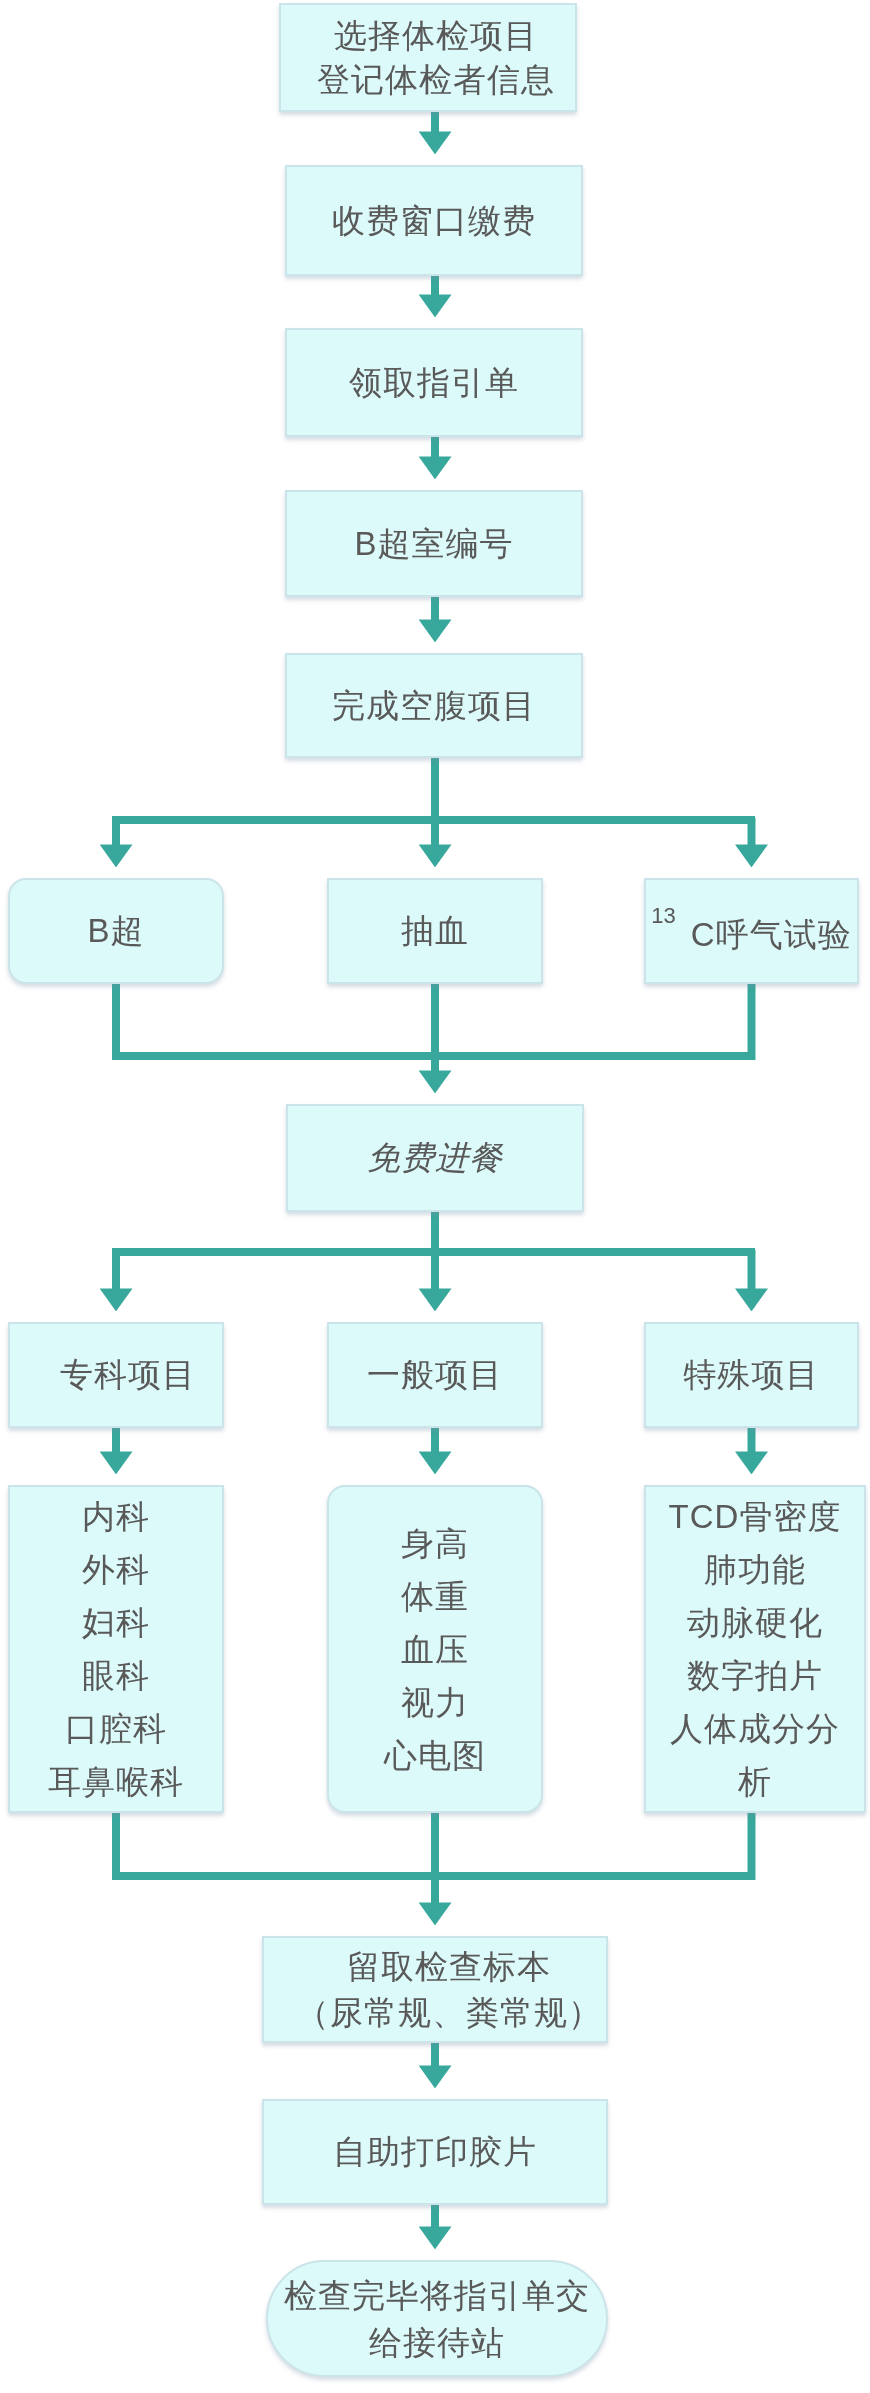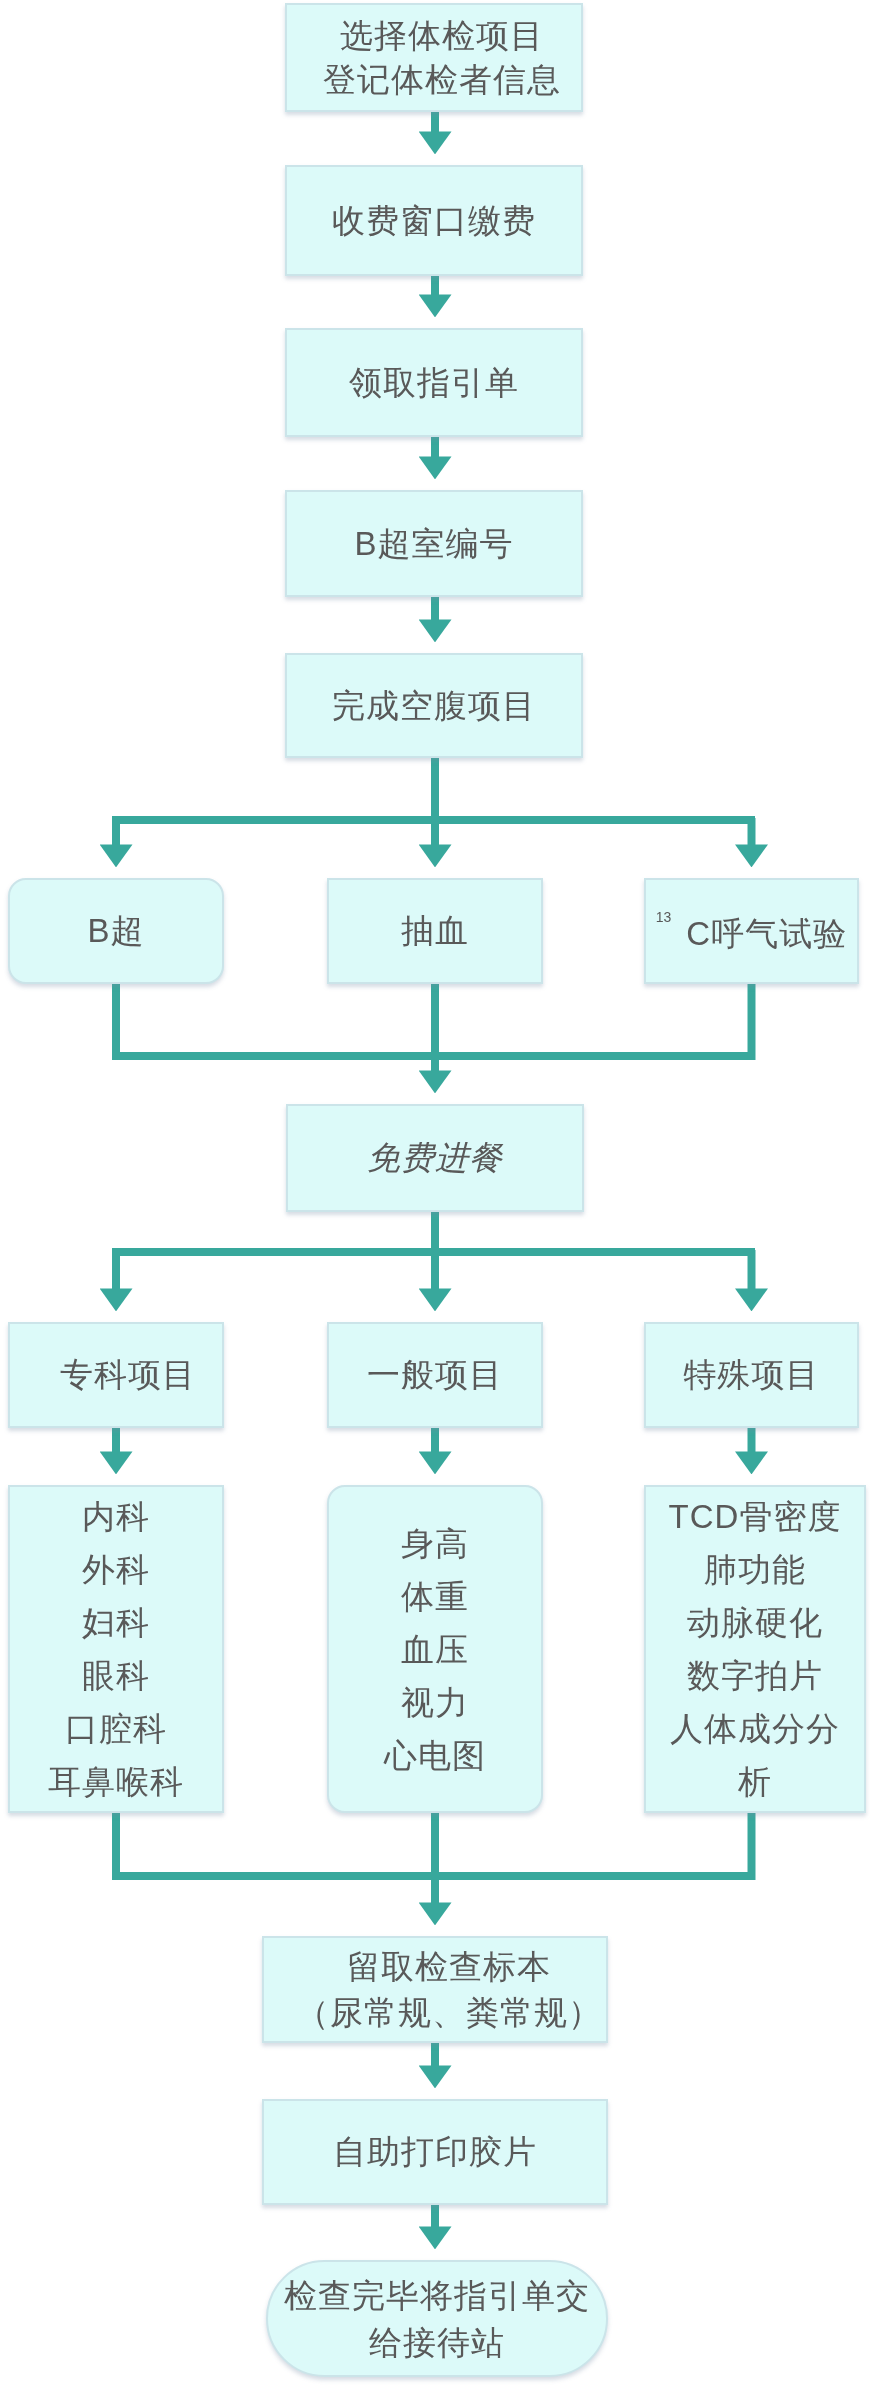--- a/index.html
+++ b/index.html
@@ -21,21 +21,21 @@
     color:var(--text);
     font-size:33px;letter-spacing:1px;line-height:46px;
     text-align:center;box-sizing:border-box;
   }
   .node .line{white-space:nowrap;}
   .list .line{white-space:normal;}
   .list{line-height:53px;font-size:33px;}
   .list > div{width:100%;word-break:break-all;}
   .terminal{border-radius:60px;line-height:47px;text-align:center;}
   .terminal .wrap-label{word-break:break-all;max-width:316px;}
-  sup.iso{font-size:14px;letter-spacing:0;position:relative;top:-11px;margin-right:15px;}
+  sup.iso{font-size:22px;letter-spacing:0;position:relative;top:-11px;margin-right:15px;}
 </style>
 </head>
 <body>
 
 <div class="canvas">
 
   <svg class="connectors" width="870" height="2393" viewBox="0 0 870 2393">
     <defs>
       <marker id="ah" markerUnits="strokeWidth" markerWidth="2.875" markerHeight="4.125" refX="0.2" refY="2.0625" orient="auto">
         <path d="M0,0 L2.875,2.0625 L0,4.125 Z" fill="#38a89c"></path>
@@ -71,21 +71,21 @@
       <path d="M116 1813 V1880"></path>
       <path d="M751.5 1813 V1880"></path>
       <path d="M112 1876 H755"></path>
       <path d="M435 1813 V1904" marker-end="url(#ah)"></path>
 
       <path d="M435 2043 V2067" marker-end="url(#ah)"></path>
       <path d="M435 2205 V2228" marker-end="url(#ah)"></path>
     </g>
   </svg>
 
-  <div class="node" style="left:285px;top:3px;width:298px;height:109px;line-height:44px;padding-left:16px;">
+  <div class="node" style="left:279px;top:3px;width:298px;height:109px;line-height:44px;padding-left:16px;">
     <div class="line">选择体检项目</div>
     <div class="line">登记体检者信息</div>
   </div>
 
   <div class="node" style="left:285px;top:165px;width:298px;height:111px;">
     <div class="line">收费窗口缴费</div>
   </div>
 
   <div class="node" style="left:285px;top:328px;width:298px;height:109px;">
     <div class="line">领取指引单</div>

